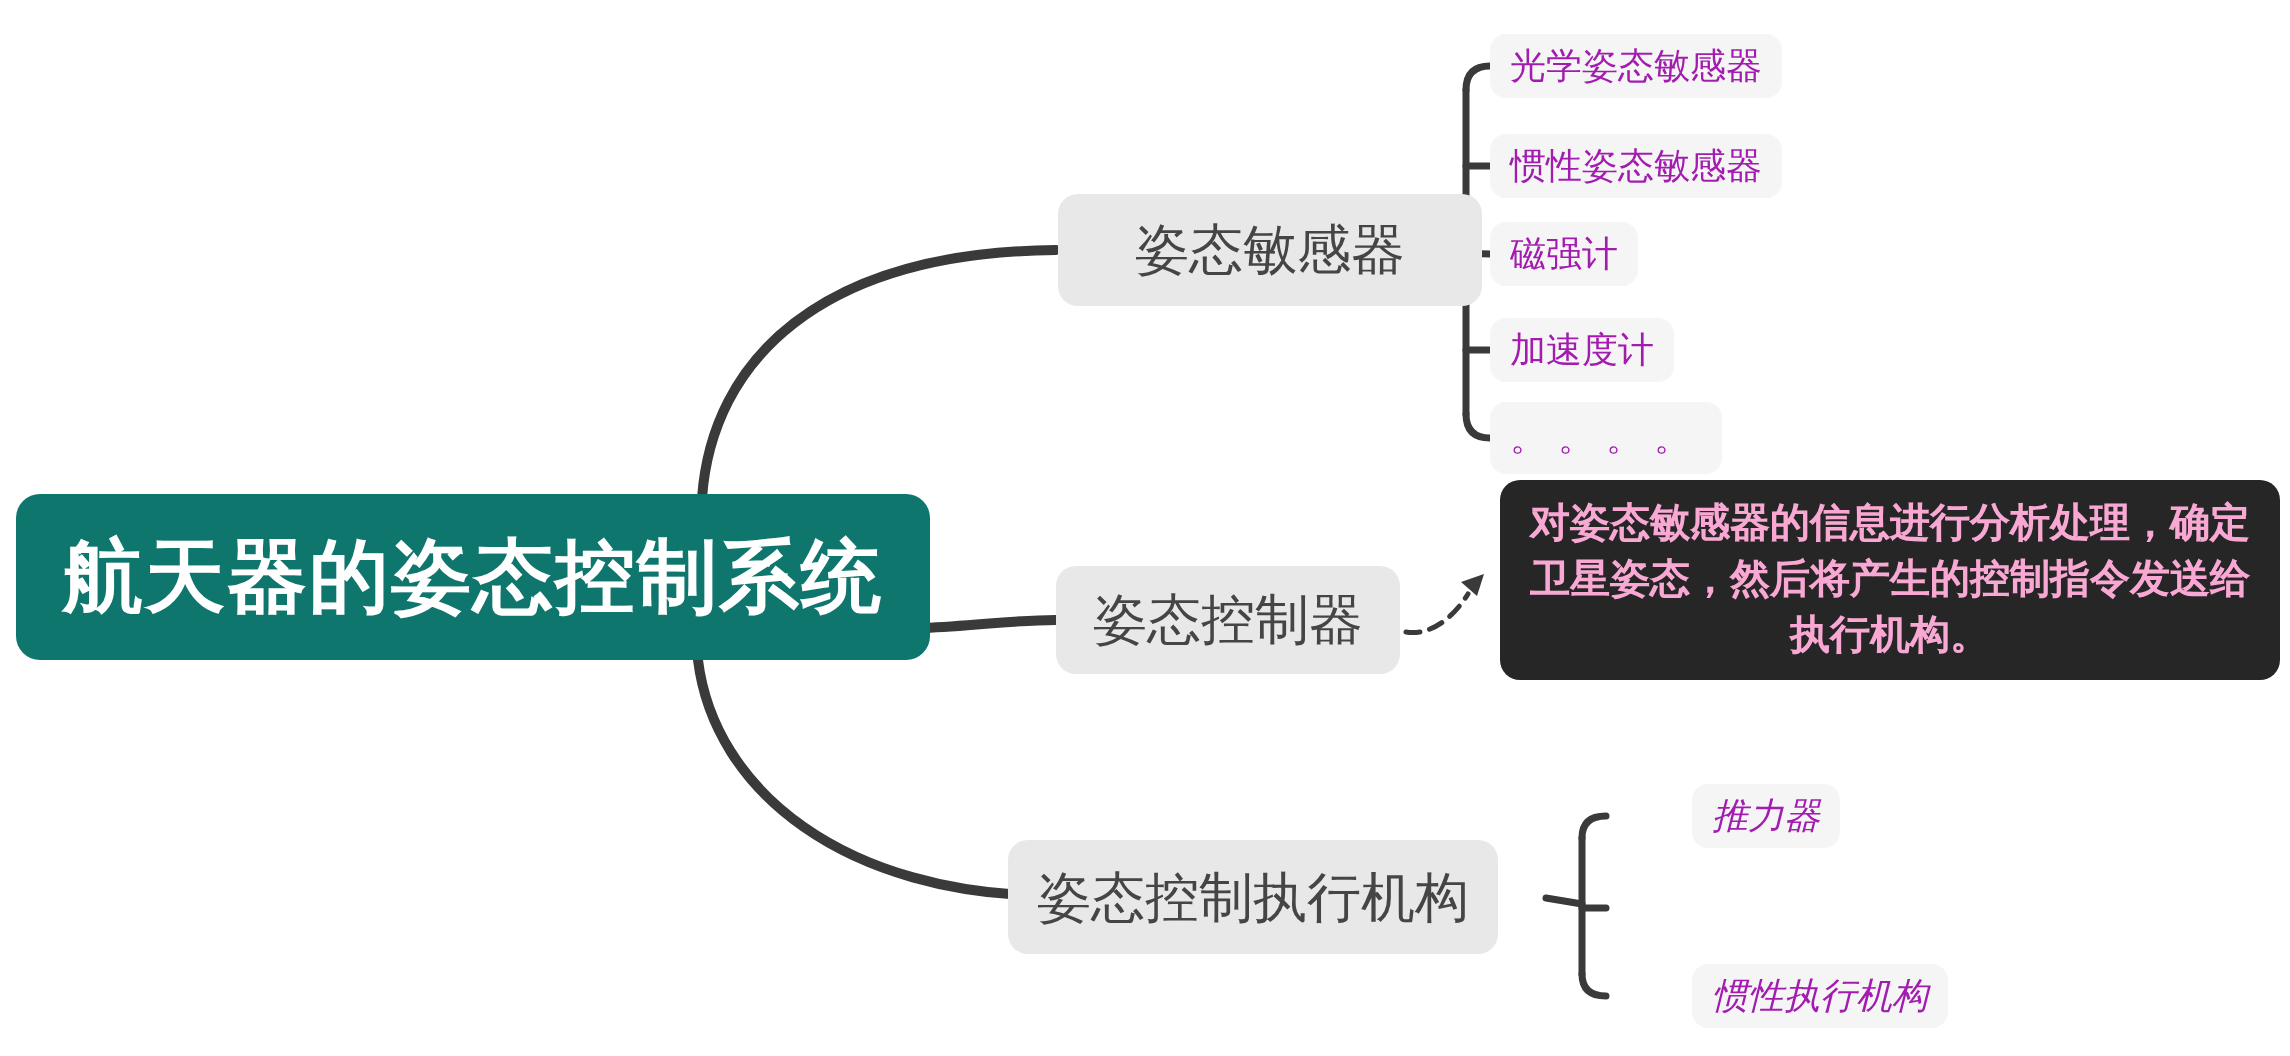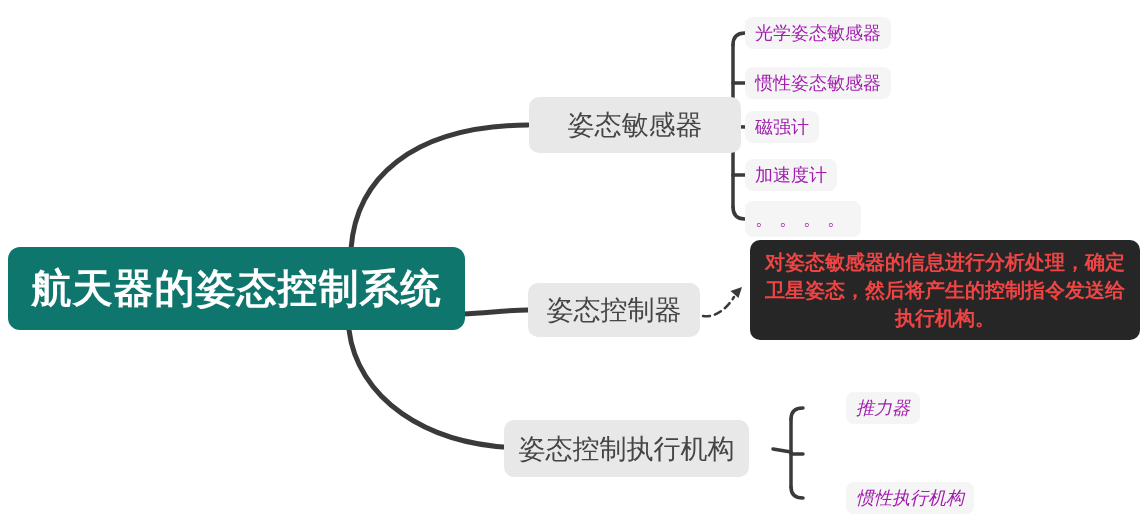--- a/index.html
+++ b/index.html
@@ -63,21 +63,21 @@
   .l3 { top: 111px; }
   .l4 { top: 159px; }
   .l5 { top: 201px; height: 36px; letter-spacing: 6px; }
   .r1 { top: 392px; }
   .r2 { top: 438px; }
   .r3 { top: 482px; }
   .note-card {
     left: 750px; top: 240px;
     width: 390px; height: 100px;
     border-radius: 10px;
-    color: #ef4444;
+    color: #f9a8d4;
     font-size: 20px;
     line-height: 28px;
     font-weight: bold;
     text-align: center;
     white-space: normal;
     padding: 6px 13px;
   }
 </style>
 </head>
 <body>

